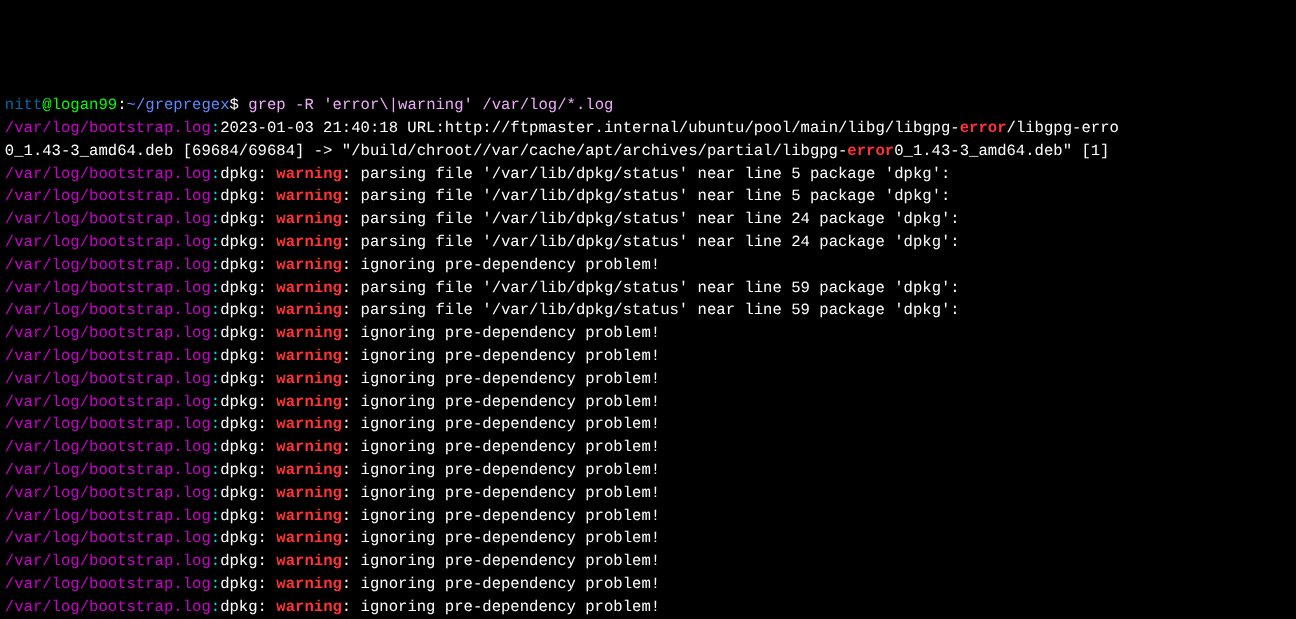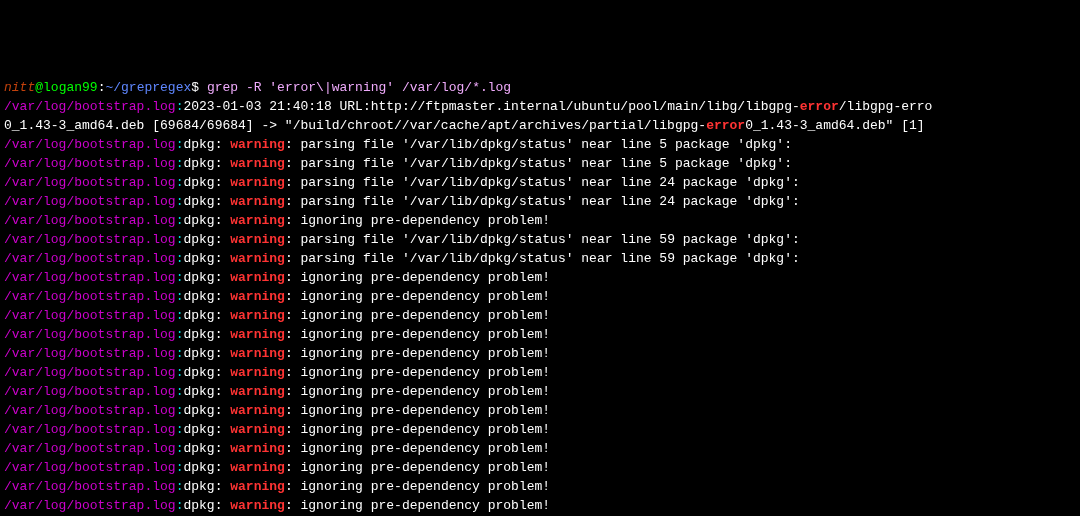--- a/index.html
+++ b/index.html
@@ -16,21 +16,21 @@
       padding: 2px 4px;
       width: 1080px;
       height: 516px;
       overflow: hidden;
       white-space: pre;
     }
     .prompt-line {
       display: flex;
       flex-wrap: nowrap;
     }
-    .user { color: #c2410c; font-style: italic; }
+    .user { color: #0369a1; }
     .at { color: #00ff00; }
     .host { color: #00ff00; text-align: right; }
     .colon { color: #ffffff; }
     .path { color: #5f87ff; text-align: center; }
     .dollar { color: #ffffff; }
     .command { color: #f0abfc; }
     .filepath { color: #cc00cc; }
     .sep-colon { color: #00dddd; }
     .match { color: #ff3333; font-weight: bold; }
     .normal { color: #ffffff; }

